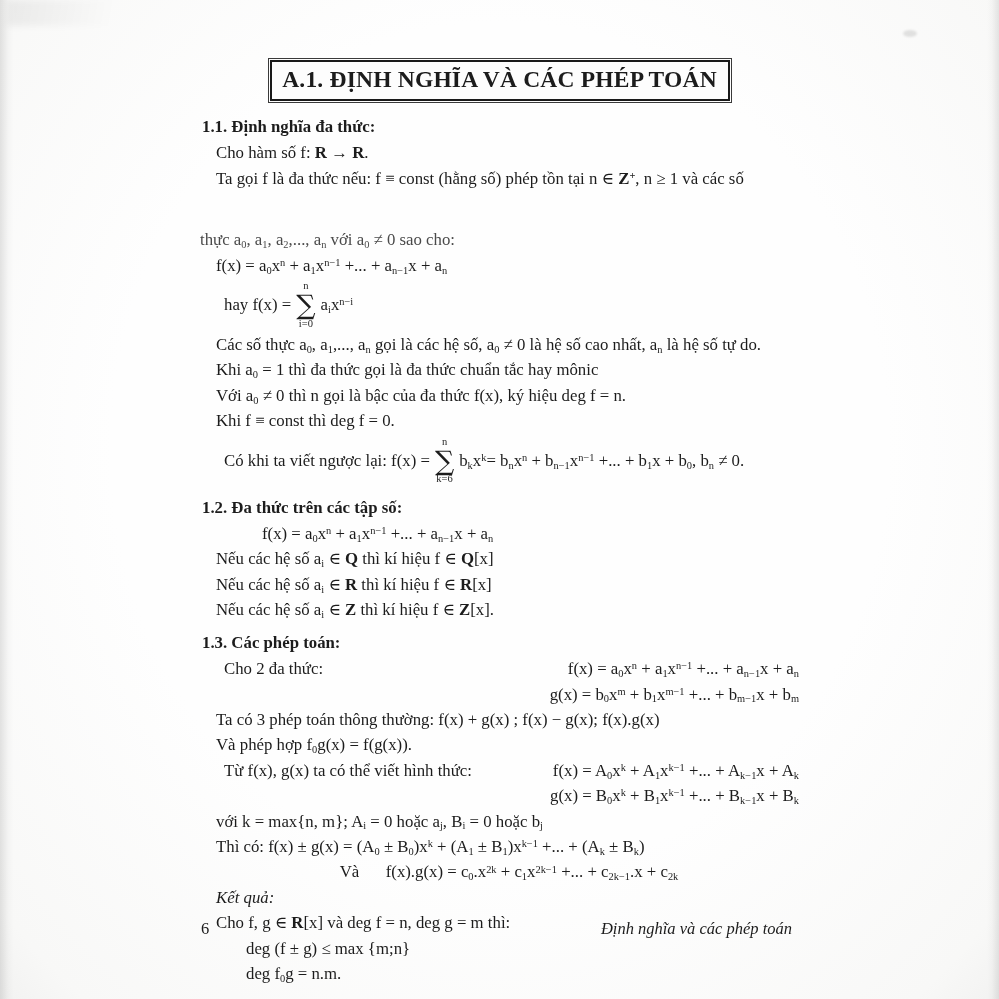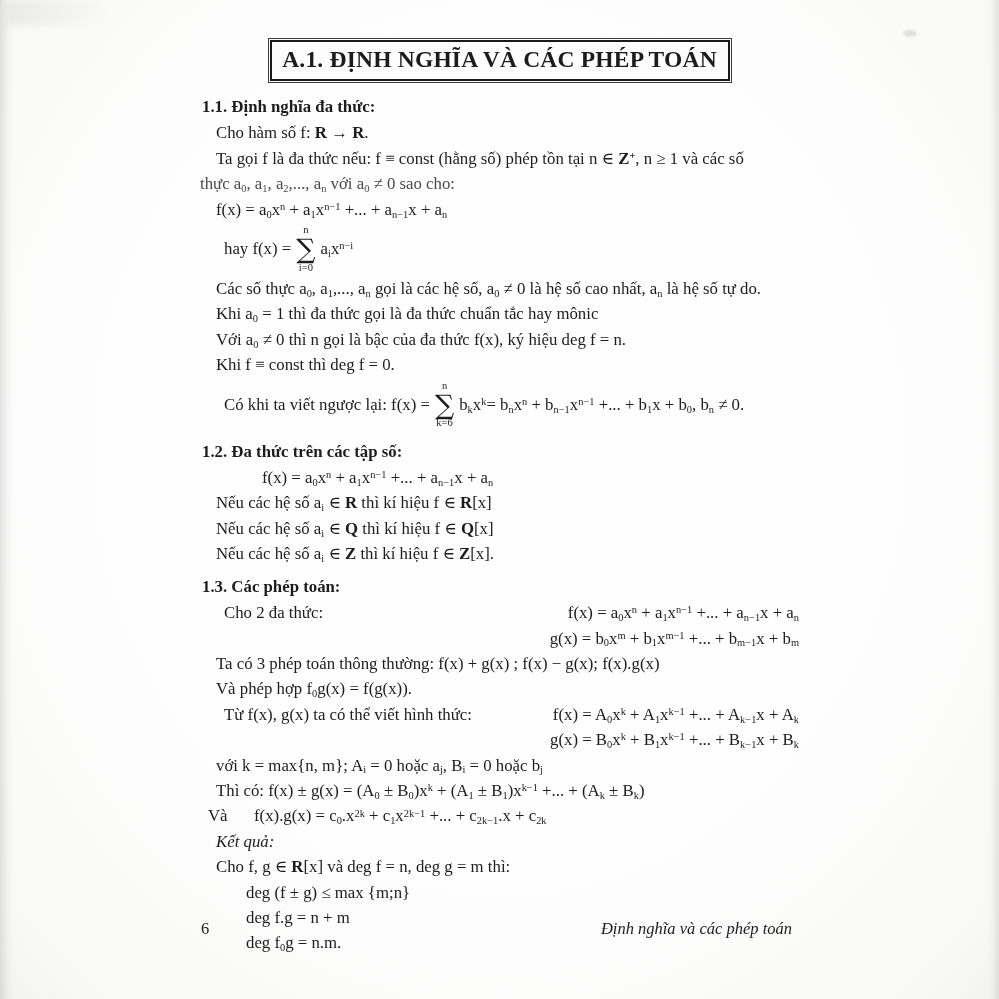--- a/index.html
+++ b/index.html
@@ -16,49 +16,49 @@
   }
   .page::after { 
     content:""; position:absolute; right:0; top:0; bottom:0; width:12px;
     background: linear-gradient(270deg, rgba(0,0,0,0.09), rgba(0,0,0,0.02) 60%, rgba(0,0,0,0) 100%);
   }
   .smudge-tl { position:absolute; left:8px; top:0; width:150px; height:26px;
     background: linear-gradient(100deg, rgba(0,0,0,0.06), rgba(0,0,0,0) 70%); filter: blur(3px); }
   .dot-tr { position:absolute; left:903px; top:30px; width:14px; height:7px; border-radius:50%;
     background: rgba(0,0,0,0.10); filter: blur(1px); }
 
-  .title-wrap { width: 460px; margin: 40px auto 0; }
+  .title-wrap { width: 460px; margin: 60px auto 0; }
   .title-box {
     border: 2px solid #1a1a1a; outline: 1px solid #3a3a3a; outline-offset: 1px;
     padding: 4px 8px 6px; text-align: center; background: #fdfdfd;
     font-weight: bold; font-size: 23.5px; letter-spacing: 0.2px; white-space: nowrap;
   }
 
   .content { margin: 13px 200px 0 200px; font-size: 16.8px; }
   .ln { line-height: 25.4px; white-space: nowrap; }
   .h  { font-weight: bold; margin: 7px 0 1px 2px; }
   .p  { margin-left: 16px; }
   .hang { margin-left: 0; }
   .f2 { margin-left: 62px; }
   .deg { margin-left: 46px; }
   .it { font-style: italic; }
   .b  { font-weight: bold; }
-  .light { color:#4a4a4a; }
+  .light { color:#4a4a4a;margin-top:36px; }
 
   sup { font-size: 62%; line-height: 0; position: relative; top: -0.45em; vertical-align: baseline; }
   sub { font-size: 62%; line-height: 0; position: relative; top: 0.28em;  vertical-align: baseline; }
 
   .sumline { display: flex; align-items: center; height: 54px; margin-left: 24px; white-space: nowrap; }
   .bigsum { display: inline-flex; flex-direction: column; align-items: center; line-height: 1; margin: 0 5px; }
   .bigsum .lim { font-size: 10.5px; line-height: 1.15; }
   .bigsum .sigma { font-size: 27px; line-height: 0.95; font-family: "DejaVu Serif", serif; }
 
   .grid2 { display: grid; grid-template-columns: auto 1fr; column-gap: 18px; margin-left: 24px; text-align: right; }
   .grid2 .c2 { grid-column: 2; }
-  .rowAnd { display:flex; margin-left: 8px; }
+  .rowAnd { display:flex; margin-left: 19px; justify-content: center; }
   .rowAnd .andlbl { flex: 0 0 46px; }
 
   .footer {
     position: absolute; left: 201px; right: 207px; top: 919px;
     display: flex; justify-content: space-between; align-items: baseline; font-size: 16.5px;
   }
   .footer .run { font-style: italic; }
 </style>
 </head>
 <body>
@@ -99,22 +99,22 @@
         <span class="lim">n</span>
         <span class="sigma">∑</span>
         <span class="lim">k=6</span>
       </span>
       <span>b<sub>k</sub>x<sup>k</sup></span>
       <span> = b<sub>n</sub>x<sup>n</sup> + b<sub>n−1</sub>x<sup>n−1</sup> +... + b<sub>1</sub>x + b<sub>0</sub>, b<sub>n</sub> ≠ 0.</span>
     </div>
 
     <div class="ln h">1.2. Đa thức trên các tập số:</div>
     <div class="ln f2">f(x) = a<sub>0</sub>x<sup>n</sup> + a<sub>1</sub>x<sup>n−1</sup> +... + a<sub>n−1</sub>x + a<sub>n</sub></div>
+    <div class="ln p"><span>Nếu các hệ số a<sub>i</sub> ∈ </span><span class="b">Q</span><span> thì kí hiệu f ∈ </span><span class="b">Q</span><span>[x]</span></div>
     <div class="ln p"><span>Nếu các hệ số a<sub>i</sub> ∈ </span><span class="b">R</span><span> thì kí hiệu f ∈ </span><span class="b">R</span><span>[x]</span></div>
-    <div class="ln p"><span>Nếu các hệ số a<sub>i</sub> ∈ </span><span class="b">Q</span><span> thì kí hiệu f ∈ </span><span class="b">Q</span><span>[x]</span></div>
     <div class="ln p"><span>Nếu các hệ số a<sub>i</sub> ∈ </span><span class="b">Z</span><span> thì kí hiệu f ∈ </span><span class="b">Z</span><span>[x].</span></div>
 
     <div class="ln h">1.3. Các phép toán:</div>
     <div class="grid2">
       <span class="ln">Cho 2 đa thức:</span>
       <span class="ln">f(x) = a<sub>0</sub>x<sup>n</sup> + a<sub>1</sub>x<sup>n−1</sup> +... + a<sub>n−1</sub>x + a<sub>n</sub></span>
       <span class="ln c2">g(x) = b<sub>0</sub>x<sup>m</sup> + b<sub>1</sub>x<sup>m−1</sup> +... + b<sub>m−1</sub>x + b<sub>m</sub></span>
     </div>
     <div class="ln p">Ta có 3 phép toán thông thường: f(x) + g(x) ; f(x) − g(x); f(x).g(x)</div>
     <div class="ln p">Và phép hợp f<sub>0</sub>g(x) = f(g(x)).</div>
@@ -125,21 +125,20 @@
     </div>
     <div class="ln p">với k = max{n, m}; A<sub>i</sub> = 0 hoặc a<sub>j</sub>, B<sub>i</sub> = 0 hoặc b<sub>j</sub></div>
     <div class="ln p">Thì có: f(x) ± g(x) = (A<sub>0</sub> ± B<sub>0</sub>)x<sup>k</sup> + (A<sub>1</sub> ± B<sub>1</sub>)x<sup>k−1</sup> +... + (A<sub>k</sub> ± B<sub>k</sub>)</div>
     <div class="rowAnd">
       <span class="ln andlbl">Và</span>
       <span class="ln">f(x).g(x) = c<sub>0</sub>.x<sup>2k</sup> + c<sub>1</sub>x<sup>2k−1</sup> +... + c<sub>2k−1</sub>.x + c<sub>2k</sub></span>
     </div>
     <div class="ln p it">Kết quả:</div>
     <div class="ln p"><span>Cho f, g ∈ </span><span class="b">R</span><span>[x] và deg f = n, deg g = m thì:</span></div>
     <div class="ln deg">deg (f ± g) ≤ max {m;n}</div>
-    <div class="ln deg">deg f.g = n + m</div>
     <div class="ln deg">deg f<sub>0</sub>g = n.m.</div>
   </div>
 
   <div class="footer">
     <span>6</span>
     <span class="run">Định nghĩa và các phép toán</span>
   </div>
 </div>
 
 </body></html>

